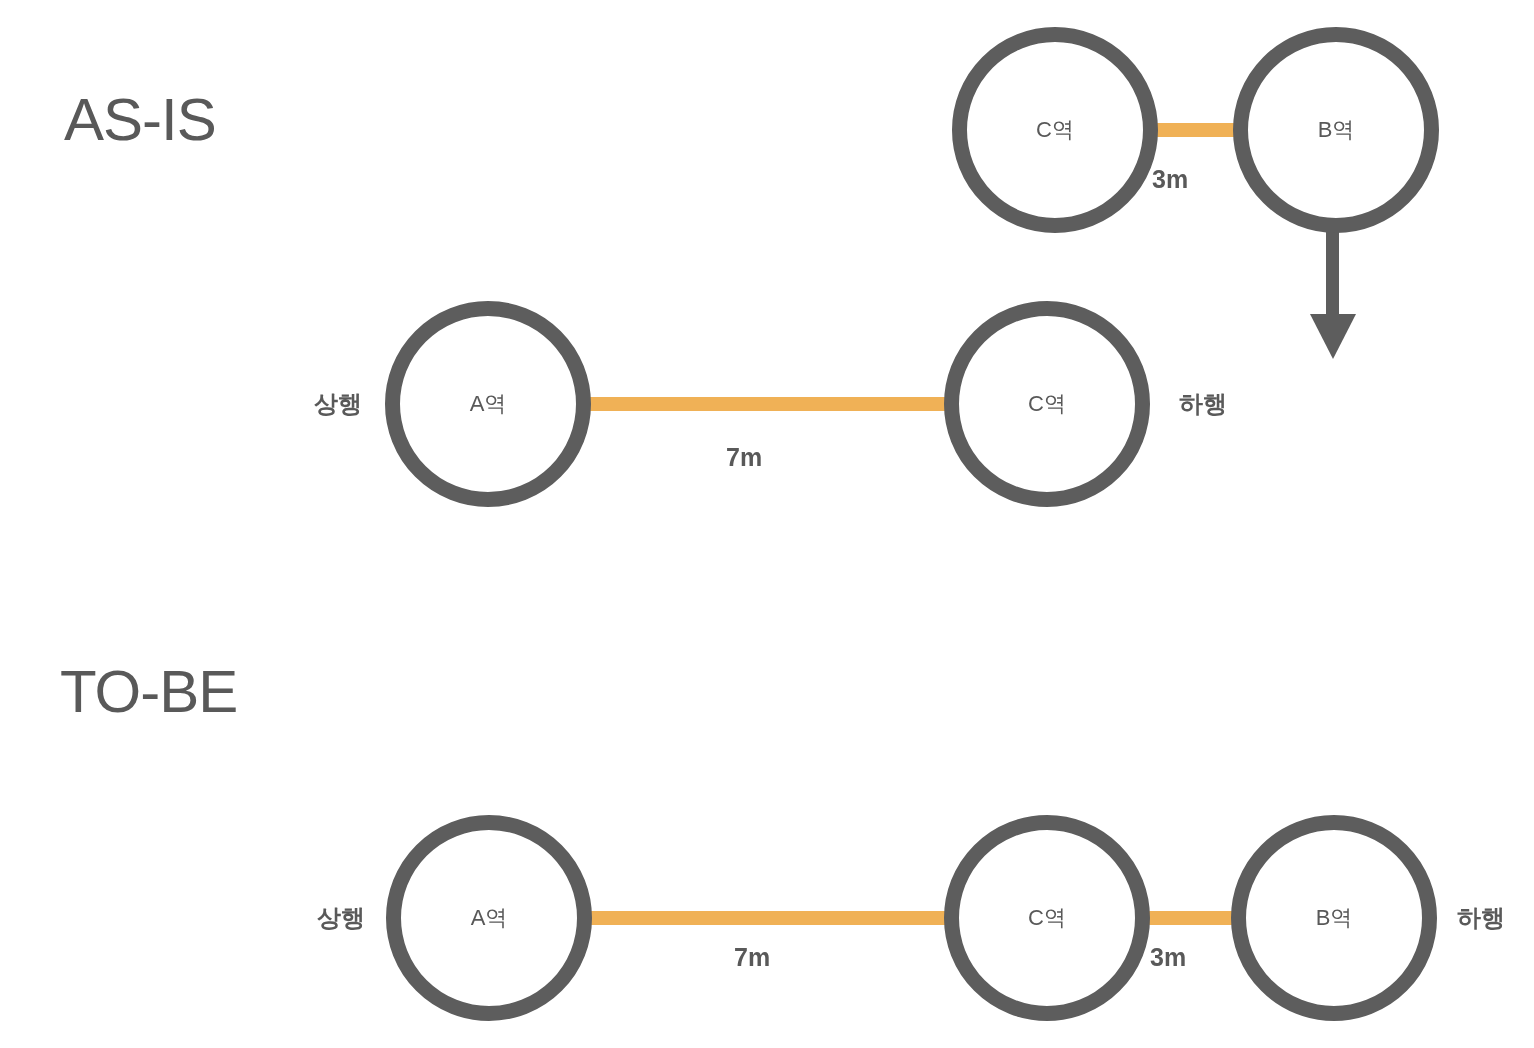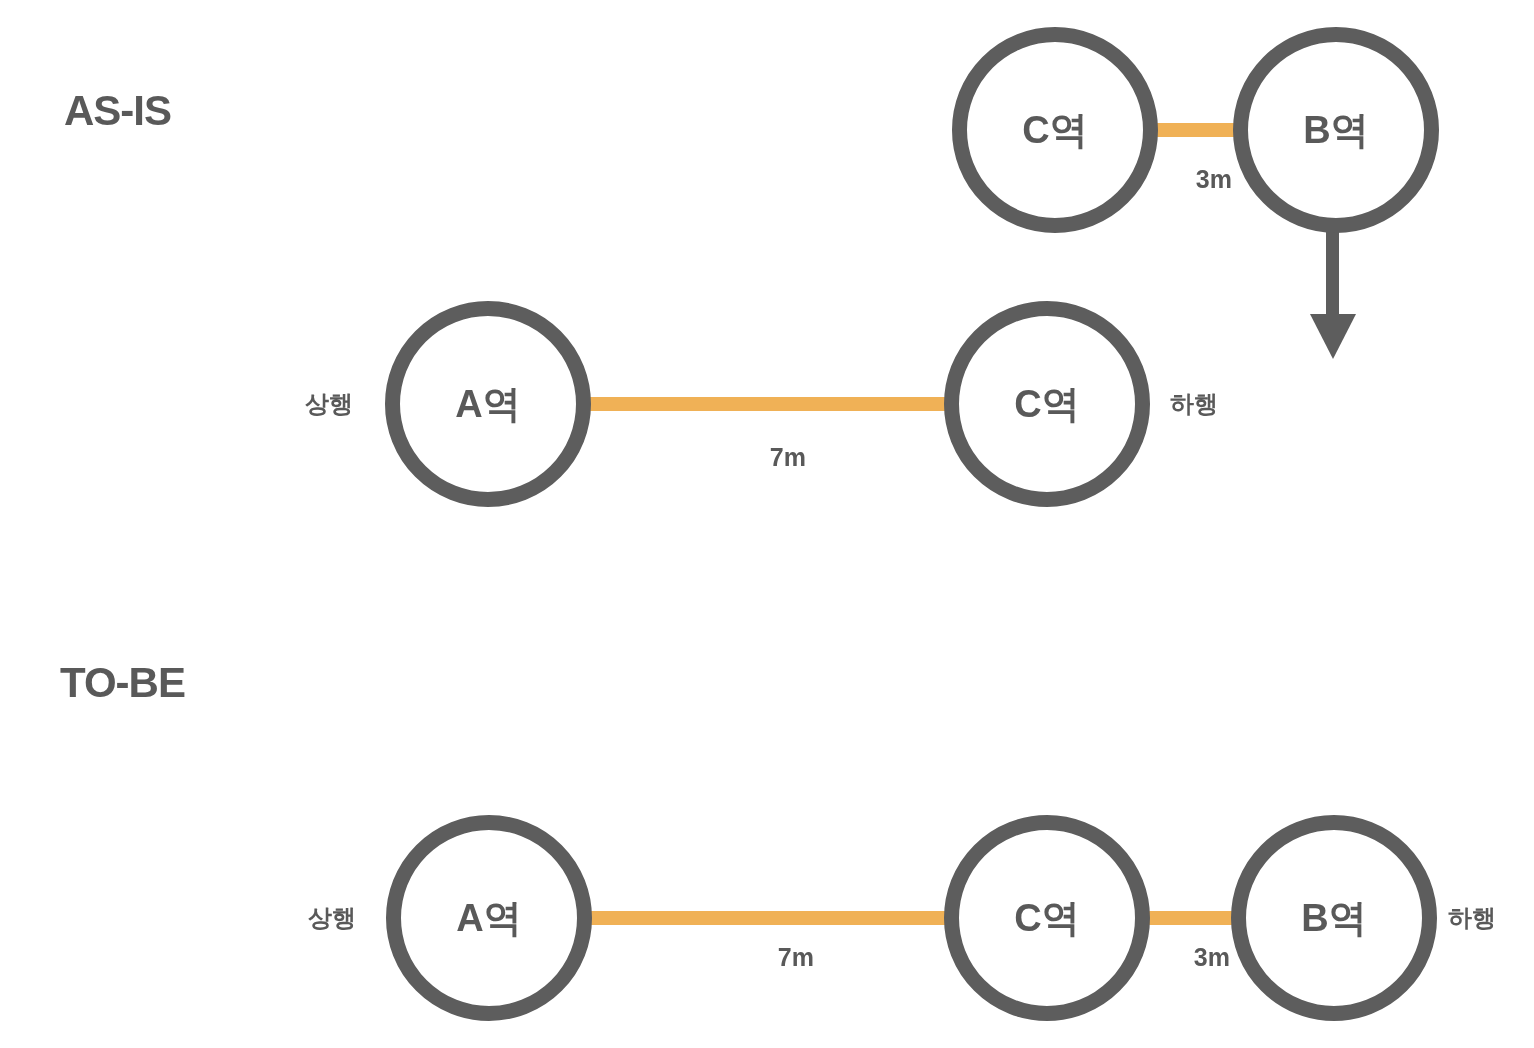--- a/index.html
+++ b/index.html
@@ -16,68 +16,69 @@
   }
   .canvas{
     position:relative;
     width:1534px;
     height:1048px;
     background:var(--background);
     overflow:hidden;
   }
   .section-title{
     position:absolute;
-    font-size:42px;
-    font-weight:bold;
+    font-size:60px;
+    font-weight:normal;
     letter-spacing:-1px;
     color:var(--label-text);
     line-height:1;
     white-space:nowrap;
   }
   .node{
     position:absolute;
     width:206px;
     height:206px;
     border:15px solid var(--node-outline);
     border-radius:50%;
     background:var(--background);
     display:flex;
     align-items:center;
     justify-content:center;
     z-index:2;
   }
   .node-label{
-    font-size:38px;
-    font-weight:bold;
+    font-size:22px;
+    font-weight:normal;
     color:var(--label-text);
     white-space:nowrap;
   }
   .edge{
     position:absolute;
     height:14px;
     background:var(--accent-line);
     border-radius:3px;
     z-index:1;
   }
   .edge-label{
     position:absolute;
     width:80px;
     height:30px;
     line-height:30px;
-    text-align:right;
+    text-align:left;
     font-size:25px;
     font-weight:bold;
     color:var(--label-text);
     white-space:nowrap;
   }
   .side-label{
     position:absolute;
     width:66px;
     height:30px;
     line-height:30px;
+    text-align:center;
     font-size:24px;
     font-weight:bold;
     color:var(--label-text);
     white-space:nowrap;
   }
   .arrow-shaft{
     position:absolute;
     width:13px;
     background:var(--node-outline);
     z-index:1;

